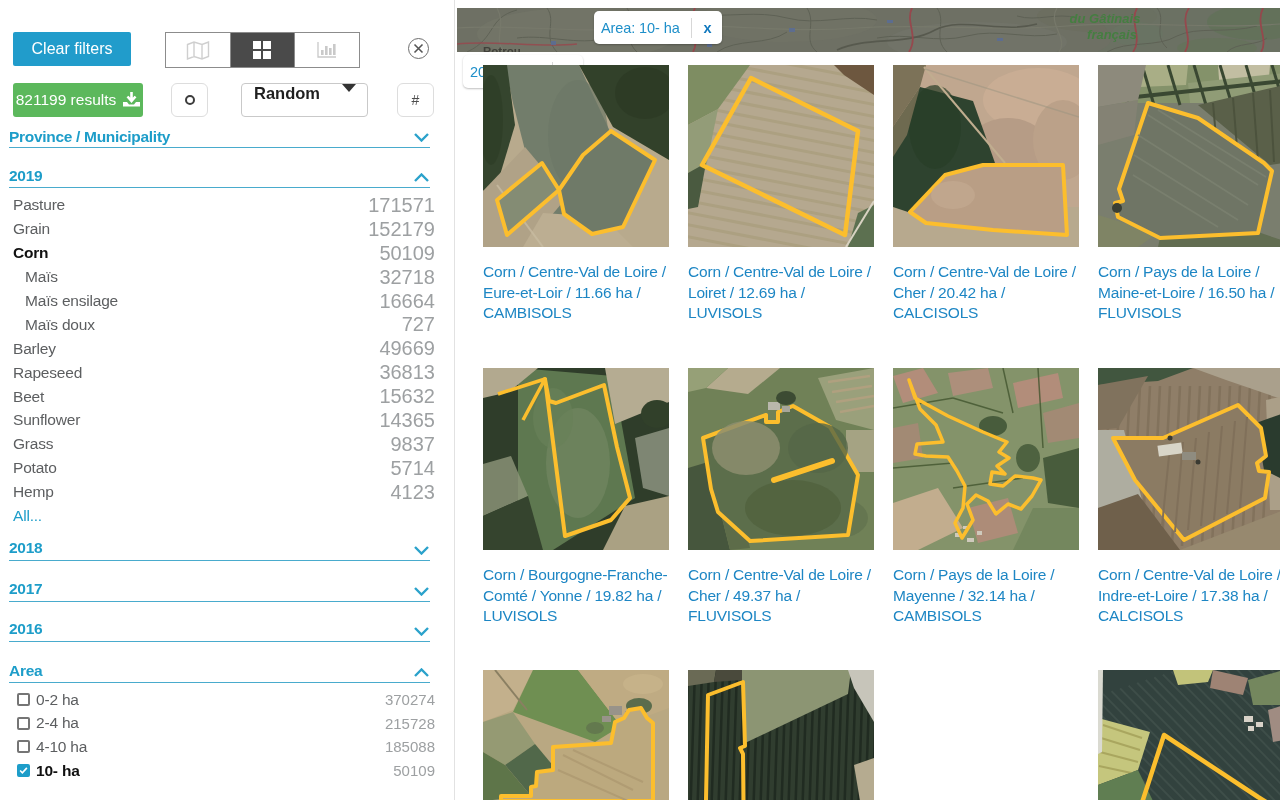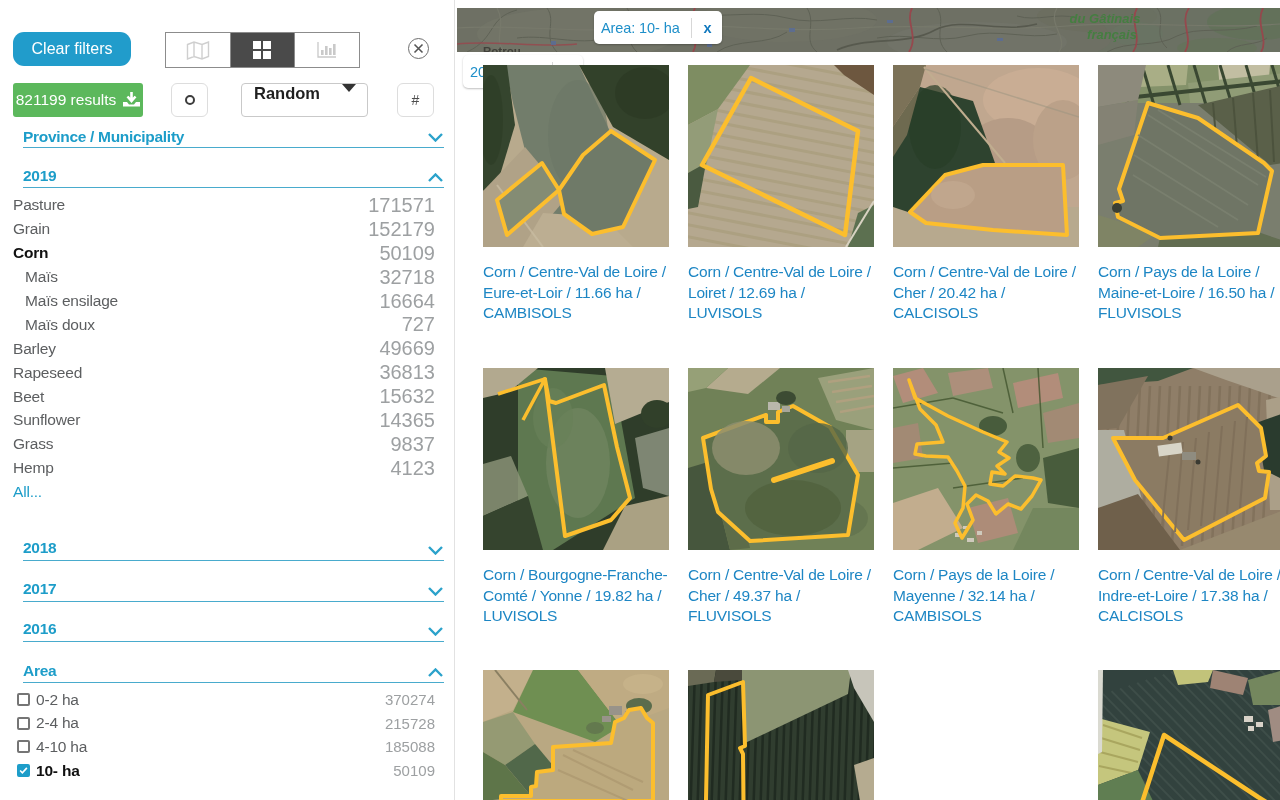--- a/index.html
+++ b/index.html
@@ -2,40 +2,40 @@
 <html><head>
 <meta charset="utf-8">
 <style>
   html,body{margin:0;padding:0}
   body{width:1280px;height:800px;overflow:hidden;position:relative;background:#fff;
        font-family:"Liberation Sans",sans-serif;}
   
   #side{position:absolute;left:0;top:0;width:454px;height:800px;background:#fff;
         border-right:1px solid #e2e2e2;}
   .btn-clear{position:absolute;left:13px;top:32px;width:118px;height:34px;background:#219ccb;
-      color:#fff;font-size:16px;display:flex;align-items:center;justify-content:center;border-radius:11px;}
+      color:#fff;font-size:16px;display:flex;align-items:center;justify-content:center;border-radius:2px;}
   .toggle{position:absolute;left:165px;top:32px;height:34px;display:flex;border:1px solid #8c8c8c;}
   .toggle .cell{width:63.5px;height:34px;display:flex;align-items:center;justify-content:center;background:#fff;}
   .toggle .cell + .cell{border-left:1px solid #8c8c8c;}
   .toggle .on{background:#4a4a4a;}
   .btn-x{position:absolute;left:408px;top:38px;width:19px;height:19px;border:1.5px solid #6e6e6e;
       border-radius:50%;display:flex;align-items:center;justify-content:center;}
   .btn-green{position:absolute;left:13px;top:83px;width:130px;height:34px;background:#5cb85c;border-radius:3px;
       color:#fff;font-size:15.5px;display:flex;align-items:center;justify-content:center;gap:7px;}
   .btn-o{position:absolute;left:171px;top:83px;width:37px;height:34px;border:1px solid #ddd;border-radius:6px;
       display:flex;align-items:center;justify-content:center;box-sizing:border-box;}
   .btn-o .dot{width:6px;height:6px;border:2px solid #3c3c3c;border-radius:50%;}
   .dd{position:absolute;left:241px;top:83px;width:127px;height:34px;border:1px solid #c9c9c9;border-radius:4px;
       box-sizing:border-box;display:flex;align-items:flex-start;}
   .dd b{font-size:16.5px;color:#1f1f1f;margin-left:12px;}
   .dd .car{margin-left:auto;margin-right:11px;width:0;height:0;border-left:7px solid transparent;
       border-right:7px solid transparent;border-top:8px solid #333;}
   .btn-h{position:absolute;left:397px;top:83px;width:37px;height:34px;border:1px solid #ddd;border-radius:6px;
       box-sizing:border-box;display:flex;align-items:center;justify-content:center;color:#4d4d4d;font-size:14px;}
-  .sec{position:absolute;left:23px;width:421px;border-bottom:1px solid #49abcd;color:#1d9dc9;
+  .sec{position:absolute;left:9px;width:421px;border-bottom:1px solid #49abcd;color:#1d9dc9;
        font-size:15.5px;letter-spacing:-0.3px;font-weight:bold;}
   .sec .chev{position:absolute;right:1px;}
   .rows{position:absolute;left:13px;width:422px;text-align:right;}
   .row{height:23.9px;display:flex;align-items:center;font-size:15.5px;letter-spacing:-0.2px;color:#5c5e60;}
   .row .ct{margin-left:auto;font-size:20px;letter-spacing:0;color:#9da0a2;}
   .row.sub{padding-left:12px;}
   .crow{height:23.6px;display:flex;align-items:center;font-size:15.5px;letter-spacing:-0.2px;color:#5c5e60;}
   .crow .ct{margin-left:auto;font-size:15px;letter-spacing:0;color:#9da0a2;}
   .cb{width:9px;height:9px;border:2px solid #757575;border-radius:2px;margin-right:6px;background:#fff;}
   .cb.on{border-color:#1d9dc9;background:#1d9dc9;display:flex;align-items:center;justify-content:center;}
@@ -114,20 +114,21 @@
     <div class="row">Grain<span class="ct">152179</span></div>
     <div class="row" style="color:#111;font-weight:bold;">Corn<span class="ct" style="font-weight:normal">50109</span></div>
     <div class="row sub">Maïs<span class="ct">32718</span></div>
     <div class="row sub">Maïs ensilage<span class="ct">16664</span></div>
     <div class="row sub">Maïs doux<span class="ct">727</span></div>
     <div class="row">Barley<span class="ct">49669</span></div>
     <div class="row">Rapeseed<span class="ct">36813</span></div>
     <div class="row">Beet<span class="ct">15632</span></div>
     <div class="row">Sunflower<span class="ct">14365</span></div>
     <div class="row">Grass<span class="ct">9837</span></div>
+    <div class="row">Potato<span class="ct">5714</span></div>
     <div class="row">Hemp<span class="ct">4123</span></div>
     <div class="row" style="color:#1d9dc9;">All...</div>
   </div>
   <div class="sec" style="top:539px;height:21px;">2018
     <svg class="chev" style="top:7px" width="15" height="9" viewBox="0 0 15 9">
         <path d="M1 1 L7.5 7.5 L14 1" fill="none" stroke="#2ba2cb" stroke-width="2.4"></path>
       </svg>
   </div>
   <div class="sec" style="top:580px;height:21px;">2017
     <svg class="chev" style="top:7px" width="15" height="9" viewBox="0 0 15 9">

